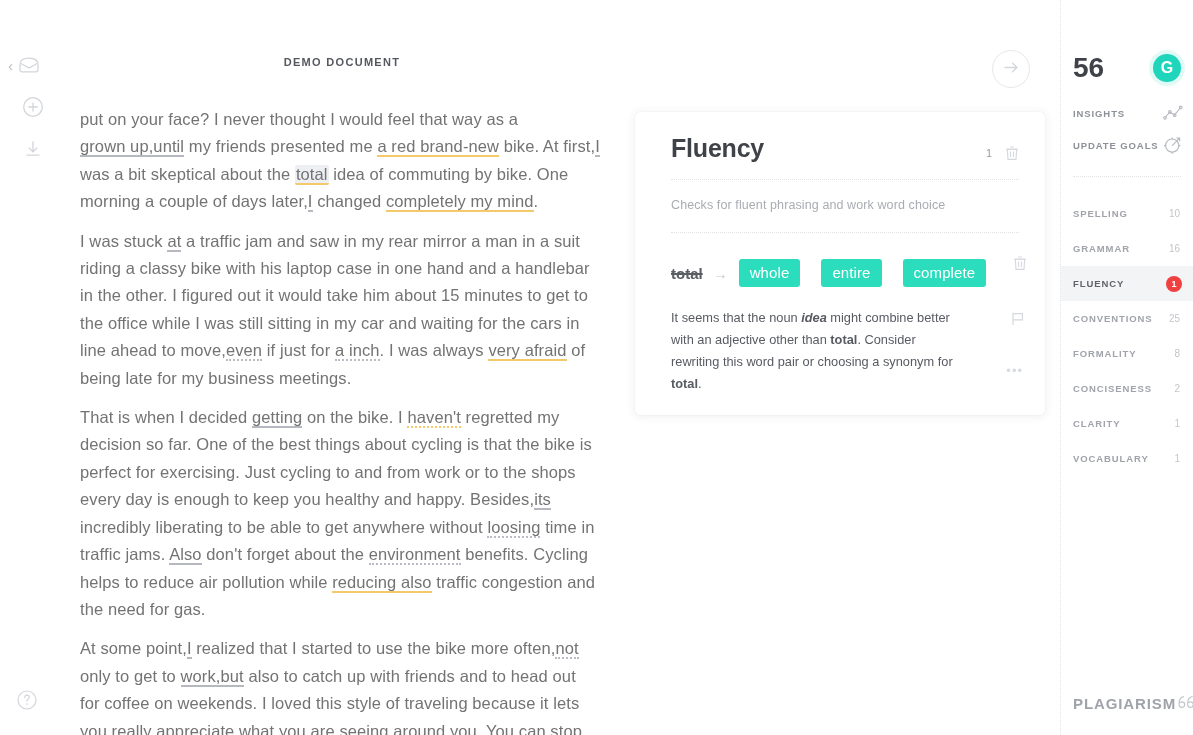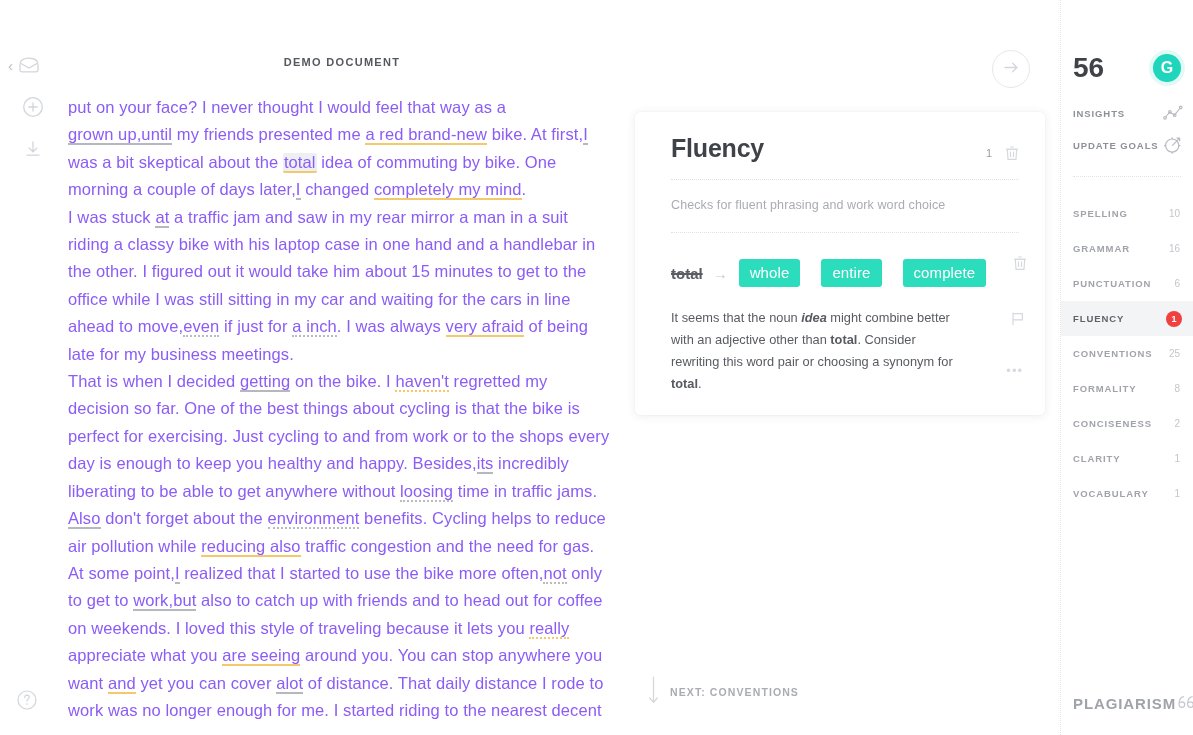--- a/index.html
+++ b/index.html
@@ -31,22 +31,22 @@
   #doc-title {
     font-size: 11px; font-weight: bold; letter-spacing: 1.3px;
     color: #55585f; text-transform: uppercase;
   }
   #doc-body {
     position: absolute; left: 62px; top: 94px; width: 560px; height: 641px;
     padding: 0 10px 0 6px;
     overflow: hidden;
   }
   #doc-body p {
-    font-size: 16.5px; line-height: 27.4px; color: #8b5cf6;
-    margin: 0; letter-spacing: 0.1px;
+    font-size: 16.5px; line-height: 27.4px; color: #737373;
+    margin: 12px; letter-spacing: 0.1px;
   }
   
   .mk { position: relative; white-space: nowrap; }
   .mk-gray { border-bottom: 2px solid #b5b8be; }
   .mk-gray-d { border-bottom: 2px dotted #b9bcc2; }
   .mk-amber { border-bottom: 2.5px solid #f3c96b; }
   .mk-amber-d { border-bottom: 2.5px dotted #f3c96b; }
   .mk-active {
     background: #edeff2; border-bottom: 2.5px solid #f3c96b;
     border-radius: 2px; padding: 0 1px;
@@ -267,28 +267,20 @@
 
       <span id="flag-btn" class="icon-btn">
         <svg width="15" height="15" viewBox="0 0 15 15" fill="none" stroke="#d5d8dd" stroke-width="1.2">
           <path d="M3 1.8 L3 14 M3 2.6 L12.4 2.6 L12.4 8.8 L3 8.8"></path>
         </svg>
       </span>
       <span id="more-dots">•••</span>
     </div>
   </div>
 
-  <div id="next-section">
-    <span id="next-down-arrow">
-      <svg width="11" height="30" viewBox="0 0 11 30" fill="none" stroke="#d3d6db" stroke-width="1.2" stroke-linecap="round">
-        <path d="M5.5 2 L5.5 27 M1.7 23 L5.5 27.4 L9.3 23"></path>
-      </svg>
-    </span>
-    <span id="next-label">NEXT: CONVENTIONS</span>
-  </div>
 </div>
 
 <div id="right-panel">
 
   <div id="score-row">
     <span id="score-value">56</span>
     <span id="score-badge">G</span>
   </div>
 
   <div id="tool-insights" class="tool-row">
@@ -319,24 +311,20 @@
 
   <div id="cat-list">
       <div class="cat-row">
         <span class="cat-label">SPELLING</span>
         <span class="cat-count">10</span>
       </div>
       <div class="cat-row">
         <span class="cat-label">GRAMMAR</span>
         <span class="cat-count">16</span>
       </div>
-      <div class="cat-row">
-        <span class="cat-label">PUNCTUATION</span>
-        <span class="cat-count">6</span>
-      </div>
       <div class="cat-row active">
         <span class="cat-label">FLUENCY</span>
         <span class="cat-count">1</span>
       </div>
       <div class="cat-row">
         <span class="cat-label">CONVENTIONS</span>
         <span class="cat-count">25</span>
       </div>
       <div class="cat-row">
         <span class="cat-label">FORMALITY</span>

